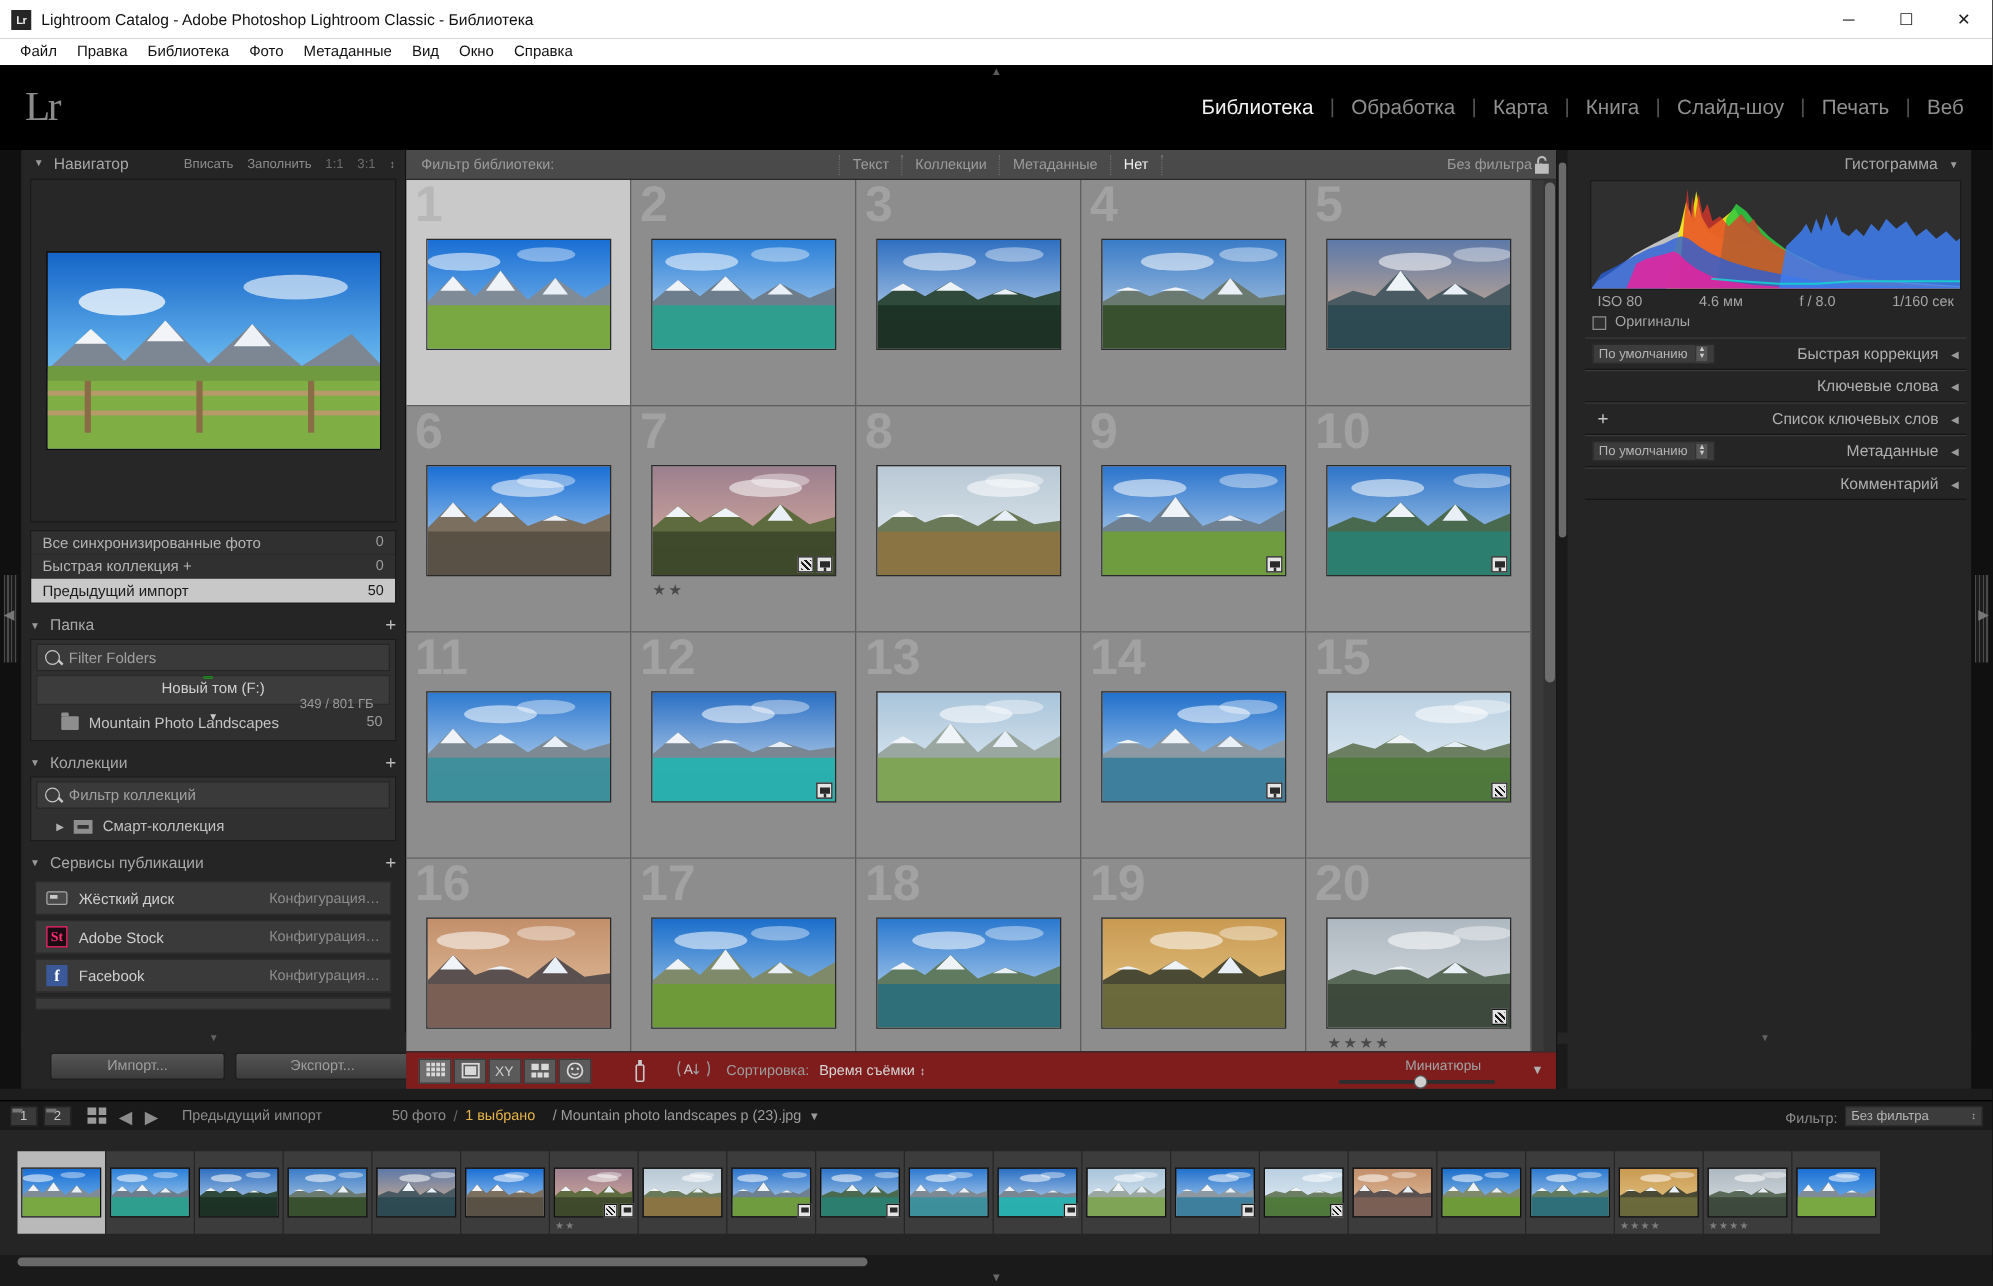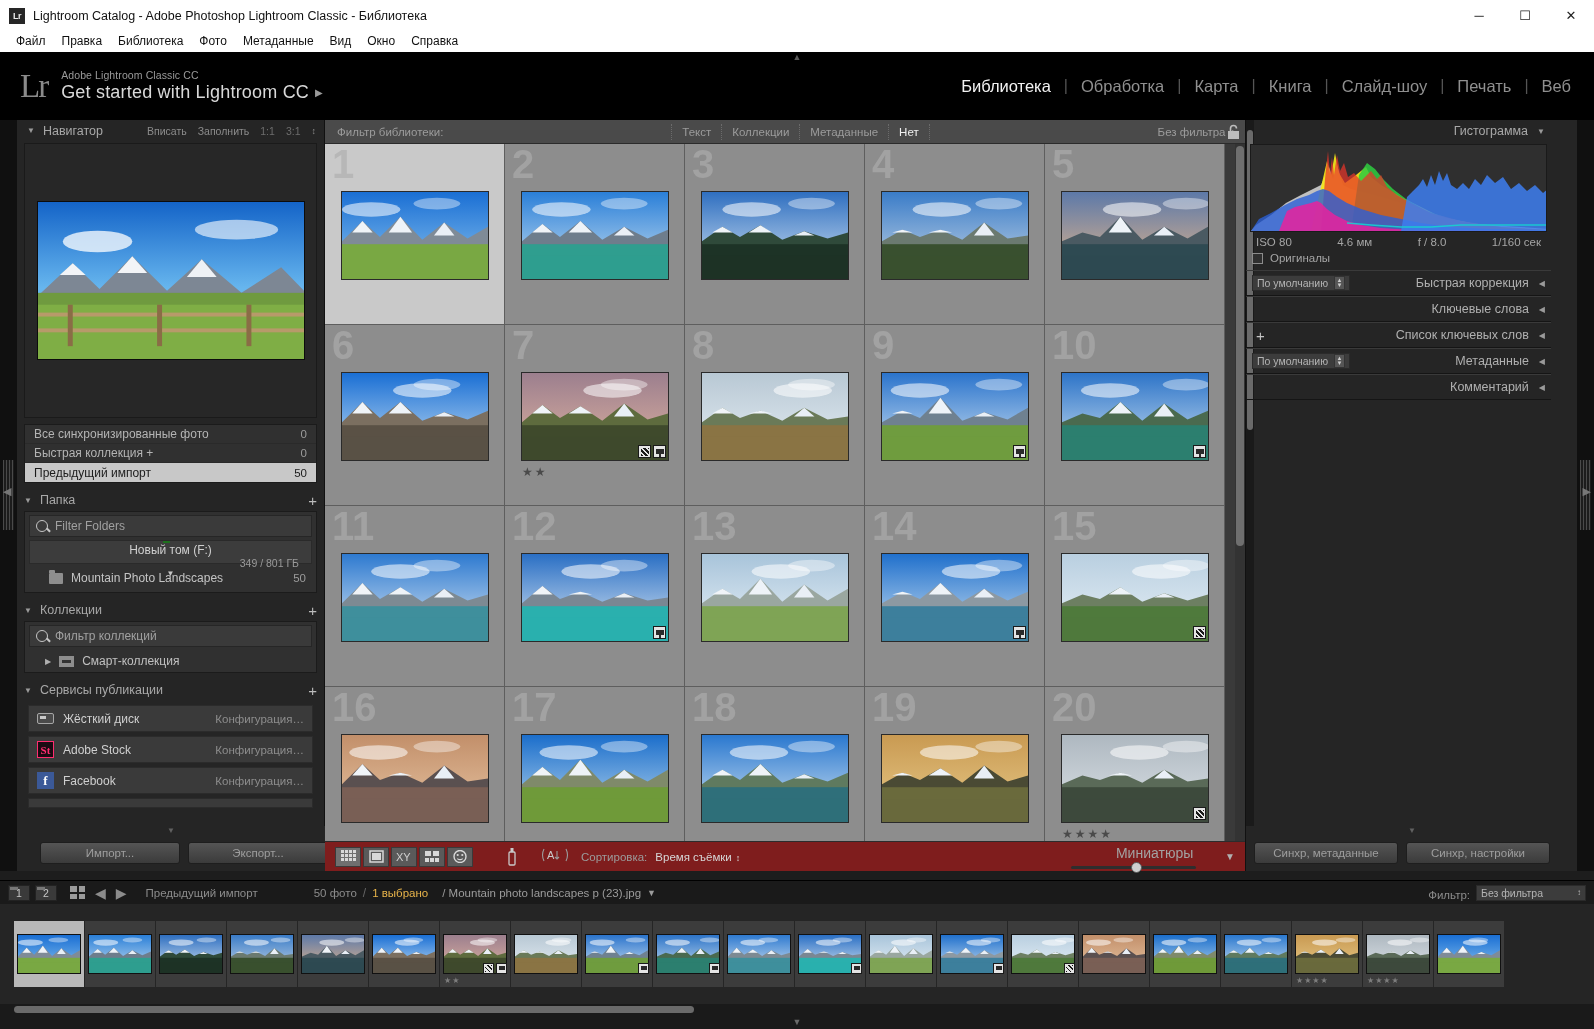--- a/index.html
+++ b/index.html
@@ -194,37 +194,37 @@
     position:absolute; left:0; bottom:0; width:920px; height:30px; background:#7f1d1d;
     border-top:1px solid #2c2c2c; display:flex; align-items:center; padding:0 10px;
   }
   .tgroup { display:flex; align-items:center; }
   .tbtn { width:26px; height:20px; background:#5a5a5a; border:1px solid #3a3a3a; margin-right:2px;
           display:flex; align-items:center; justify-content:center; color:#c9c9c9; font-size:11px;}
   .tbtn.on { background:#6f6f6f; }
   .sortlbl { color:#9c9c9c; font-size:11.5px; margin-left:12px; }
   .sortval { color:#d6d6d6; font-size:11.5px; margin-left:8px; }
   .thumbslider { margin-left:auto; display:flex; flex-direction:column; align-items:center; width:160px;}
-  .thumbslider .lbl { color:#a2a2a2; font-size:14px;margin-left:43px; }
+  .thumbslider .lbl { color:#a2a2a2; font-size:11px;margin-left:43px; }
   .track { width:125px; height:3px; background:#2e2e2e; border-radius:2px; position:relative; margin-top:5px;}
   .knob { position:absolute; left:60px; top:-4px; width:11px; height:11px; border-radius:50%;
           background:#cfcfcf; border:1px solid #555;}
   .tb-caret { margin-left:12px; color:#b0b0b0; font-size:10px; }
 
   
   .rightpanel { position:absolute; left:1245px; top:0; width:332px; height:751px;
                 background:#252525; border-left:1px solid #111;}
   .rp-edge { position:absolute; right:0; top:0; width:17px; height:751px; background:#101010;}
   .rp-edge .grip { position:absolute; left:3px; top:340px; width:11px; height:70px;
      background:repeating-linear-gradient(to right,#4a4a4a 0 1px,#1c1c1c 1px 3px); }
   .rp-arrow { position:absolute; right:3px; top:365px; color:#777; font-size:11px;}
   .rp-scroll { position:absolute; left:0; top:0; width:8px; height:751px; background:#1a1a1a;}
   .rp-scroll .bar{ position:absolute; left:1px; top:10px; width:6px; height:300px; background:#6a6a6a; border-radius:3px;}
 
-  .rp-inner { position:absolute; left:0; top:0; width:305px; height:751px; }
+  .rp-inner { position:absolute; left:22px; top:0; width:305px; height:751px; }
   .rp-head { height:22px; display:flex; align-items:center; justify-content:flex-end;
              color:#a8a8a8; font-size:12.5px; padding-right:6px; }
   .rp-head .tri2 { color:#9a9a9a; font-size:8px; margin-left:9px;}
   .histo { margin:2px 4px 0 4px; height:88px; background:#2b2b2b; border:1px solid #1a1a1a;
            position:relative; overflow:hidden;}
   .exif { display:flex; align-items:center; justify-content:space-between; padding:4px 10px 0 10px;
           color:#a5a5a5; font-size:11.5px;}
   .orig { display:flex; align-items:center; padding:4px 0 6px 6px; color:#a5a5a5; font-size:11.5px;}
   .chk { width:11px; height:11px; border:1px solid #8c8c8c; background:#2f2f2f; margin-right:7px;}
 
@@ -307,24 +307,20 @@
       <div class="mi">Библиотека</div>
       <div class="mi">Фото</div>
       <div class="mi">Метаданные</div>
       <div class="mi">Вид</div>
       <div class="mi">Окно</div>
       <div class="mi">Справка</div>
     </div>
 
   <div class="idbar">
     <div class="id-logo">Lr</div>
-    <div class="id-text">
-      <div class="id-sub">Adobe Lightroom Classic CC</div>
-      <div class="id-main"><span>Get started with Lightroom CC</span><span class="arr">▶</span></div>
-    </div>
     <div class="modules" id="modules">
         <span class="mod active">Библиотека</span>
         <span class="mod-sep">|</span>
         <span class="mod">Обработка</span>
         <span class="mod-sep">|</span>
         <span class="mod">Карта</span>
         <span class="mod-sep">|</span>
         <span class="mod">Книга</span>
         <span class="mod-sep">|</span>
         <span class="mod">Слайд-шоу</span>
@@ -1065,26 +1061,20 @@
               <span class="tri3">◀</span>
             </div>
             <div class="rsect">
               <span class="title">Комментарий</span>
               <span class="tri3">◀</span>
             </div>
           </div>
       </div>
 
       <div class="rp-collapse">▼</div>
-      <div class="rp-bottom">
-        <div style="display:flex;gap:8px;padding:7px 10px 7px 8px;">
-          <div class="btn" style="width:144px;">Синхр, метаданные</div>
-          <div class="btn" style="width:144px;">Синхр, настройки</div>
-        </div>
-      </div>
     </div>
     <div class="rp-edge">
       <div class="grip"></div>
       <div class="rp-arrow">▶</div>
     </div>
   </div>
 
   <div class="fsbar">
     <span class="scr-num">1</span>
     <span class="scr-num">2</span>

